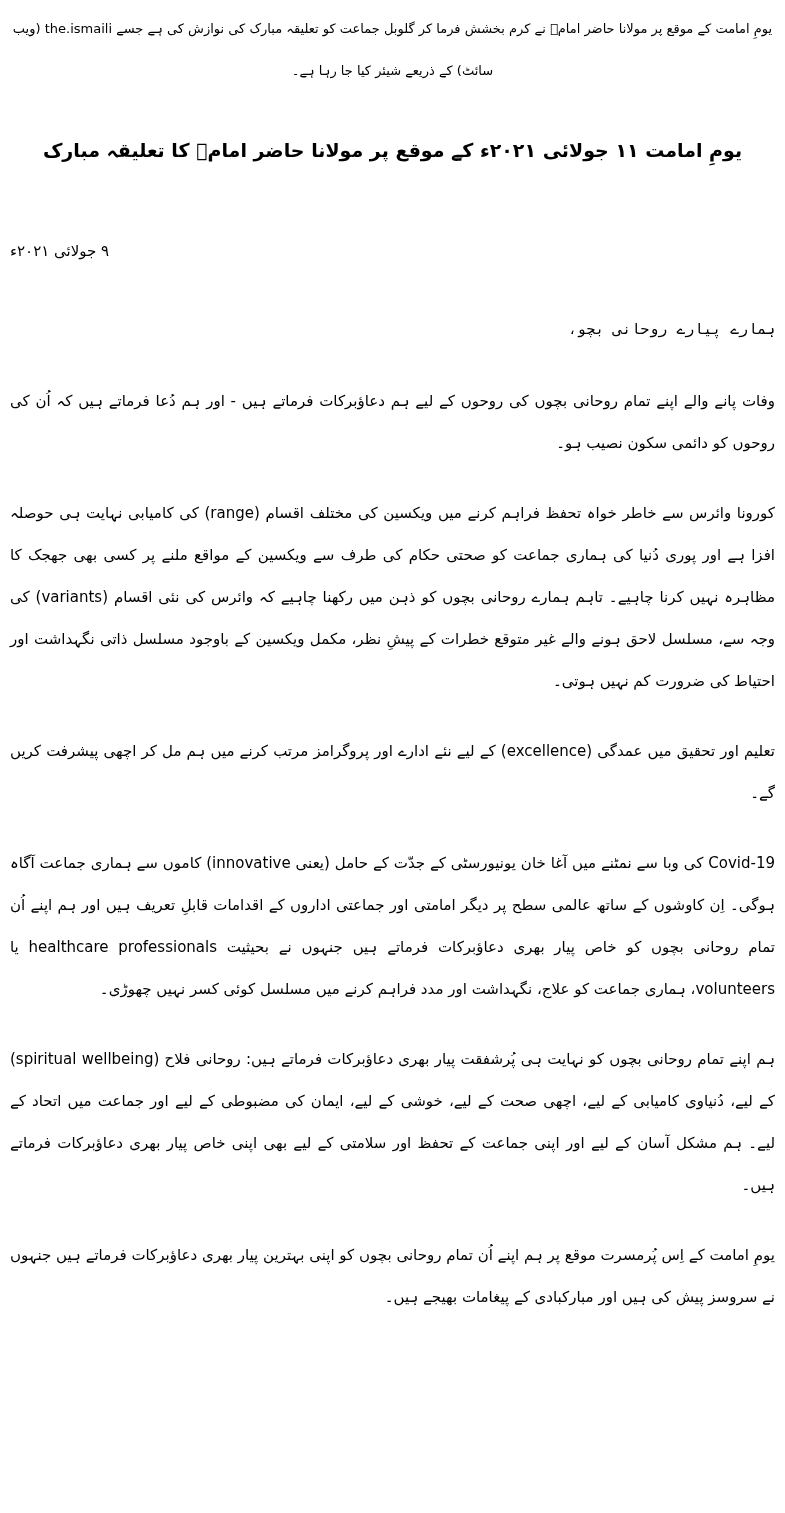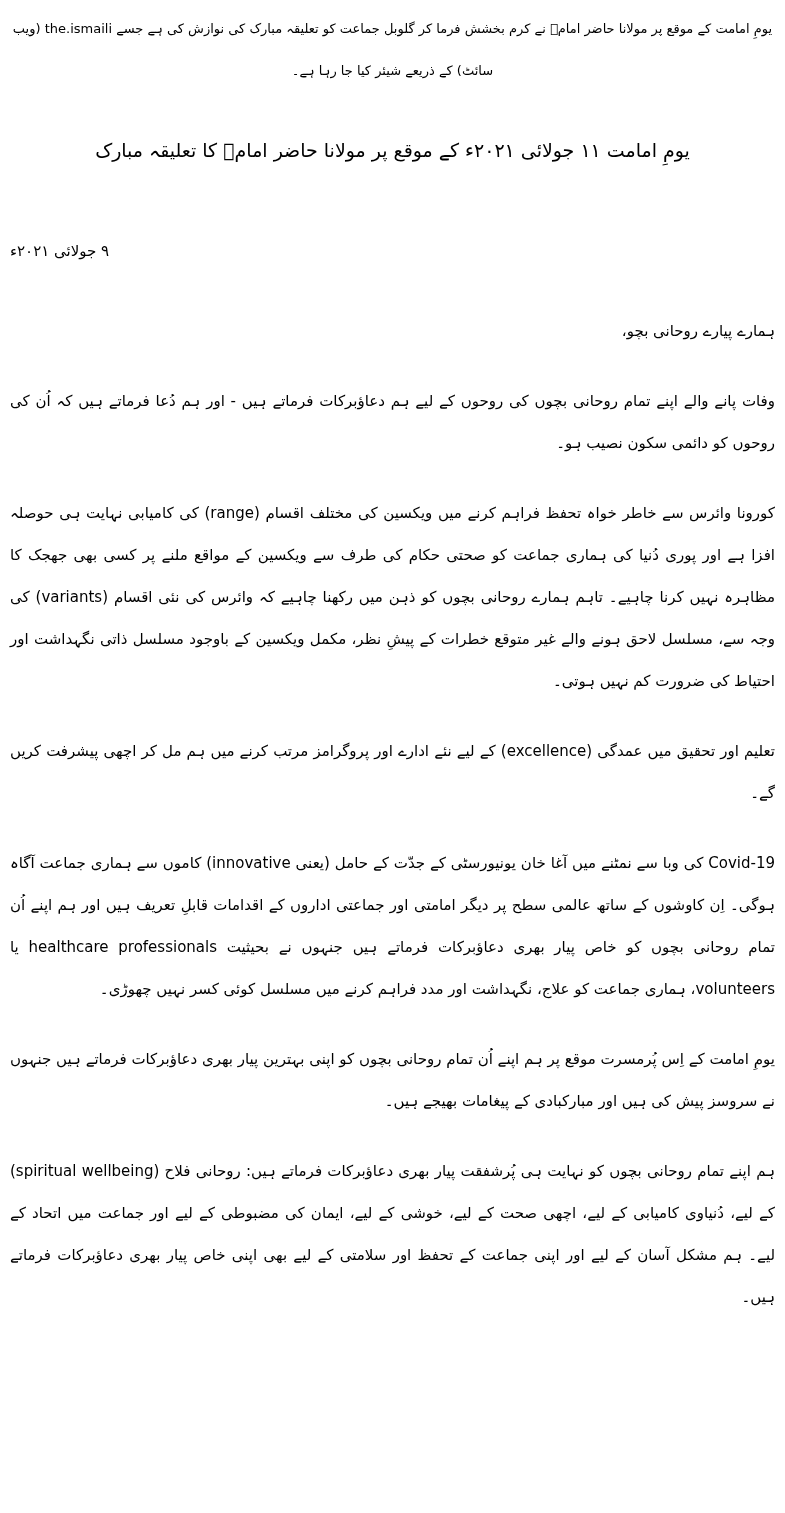--- a/index.html
+++ b/index.html
@@ -21,35 +21,36 @@
   }
   .intro {
     margin: 0;
     font-size: 13px;
     line-height: 42px;
     text-align: center;
   }
   .title {
     margin: 36px 0 0 0;
     font-size: 19px;
-    font-weight: normal;
+    font-weight: bold;
     line-height: 44px;
     text-align: center;
   }
   .date {
     margin: 58px 0 0 0;
     font-size: 15px;
     line-height: 42px;
     text-align: left;
   }
   .salutation {
     margin: 38px 0 0 0;
     font-size: 15px;
     line-height: 42px;
     text-align: right;
+    font-family: Liberation Mono, monospace;
   }
   .para {
     margin: 28px 0 0 0;
     font-size: 15px;
     line-height: 42px;
     text-align: justify;
     text-align-last: right;
   }
 </style>
 </head>
@@ -66,18 +67,18 @@
 
 
   <p class="para">وفات پانے والے اپنے تمام روحانی بچوں کی روحوں کے لیے ہم دعاؤبرکات فرماتے ہیں - اور ہم دُعا فرماتے ہیں کہ اُن کی روحوں کو دائمی سکون نصیب ہو۔</p>
 
   <p class="para">کورونا وائرس سے خاطر خواہ تحفظ فراہم کرنے میں ویکسین کی مختلف اقسام (range) کی کامیابی نہایت ہی حوصلہ افزا ہے اور پوری دُنیا کی ہماری جماعت کو صحتی حکام کی طرف سے ویکسین کے مواقع ملنے پر کسی بھی جھجک کا مظاہرہ نہیں کرنا چاہیے۔ تاہم ہمارے روحانی بچوں کو ذہن میں رکھنا چاہیے کہ وائرس کی نئی اقسام (variants) کی وجہ سے، مسلسل لاحق ہونے والے غیر متوقع خطرات کے پیشِ نظر، مکمل ویکسین کے باوجود مسلسل ذاتی نگہداشت اور احتیاط کی ضرورت کم نہیں ہوتی۔</p>
 
   <p class="para">تعلیم اور تحقیق میں عمدگی (excellence) کے لیے نئے ادارے اور پروگرامز مرتب کرنے میں ہم مل کر اچھی پیشرفت کریں گے۔</p>
 
   <p class="para">Covid-19 کی وبا سے نمٹنے میں آغا خان یونیورسٹی کے جدّت کے حامل (یعنی innovative) کاموں سے ہماری جماعت آگاہ ہوگی۔ اِن کاوشوں کے ساتھ عالمی سطح پر دیگر امامتی اور جماعتی اداروں کے اقدامات قابلِ تعریف ہیں اور ہم اپنے اُن تمام روحانی بچوں کو خاص پیار بھری دعاؤبرکات فرماتے ہیں جنہوں نے بحیثیت healthcare professionals یا volunteers، ہماری جماعت کو علاج، نگہداشت اور مدد فراہم کرنے میں مسلسل کوئی کسر نہیں چھوڑی۔</p>
 
+  <p class="para">ہم اپنے تمام روحانی بچوں کو نہایت ہی پُرشفقت پیار بھری دعاؤبرکات فرماتے ہیں: روحانی فلاح (spiritual wellbeing) کے لیے، دُنیاوی کامیابی کے لیے، اچھی صحت کے لیے، خوشی کے لیے، ایمان کی مضبوطی کے لیے اور جماعت میں اتحاد کے لیے۔ ہم مشکل آسان کے لیے اور اپنی جماعت کے تحفظ اور سلامتی کے لیے بھی اپنی خاص پیار بھری دعاؤبرکات فرماتے ہیں۔</p>
+
   <p class="para">یومِ امامت کے اِس پُرمسرت موقع پر ہم اپنے اُن تمام روحانی بچوں کو اپنی بہترین پیار بھری دعاؤبرکات فرماتے ہیں جنہوں نے سروسز پیش کی ہیں اور مبارکبادی کے پیغامات بھیجے ہیں۔</p>
-
-  <p class="para">ہم اپنے تمام روحانی بچوں کو نہایت ہی پُرشفقت پیار بھری دعاؤبرکات فرماتے ہیں: روحانی فلاح (spiritual wellbeing) کے لیے، دُنیاوی کامیابی کے لیے، اچھی صحت کے لیے، خوشی کے لیے، ایمان کی مضبوطی کے لیے اور جماعت میں اتحاد کے لیے۔ ہم مشکل آسان کے لیے اور اپنی جماعت کے تحفظ اور سلامتی کے لیے بھی اپنی خاص پیار بھری دعاؤبرکات فرماتے ہیں۔</p>
 
 
 </div>
 
 </body></html>

